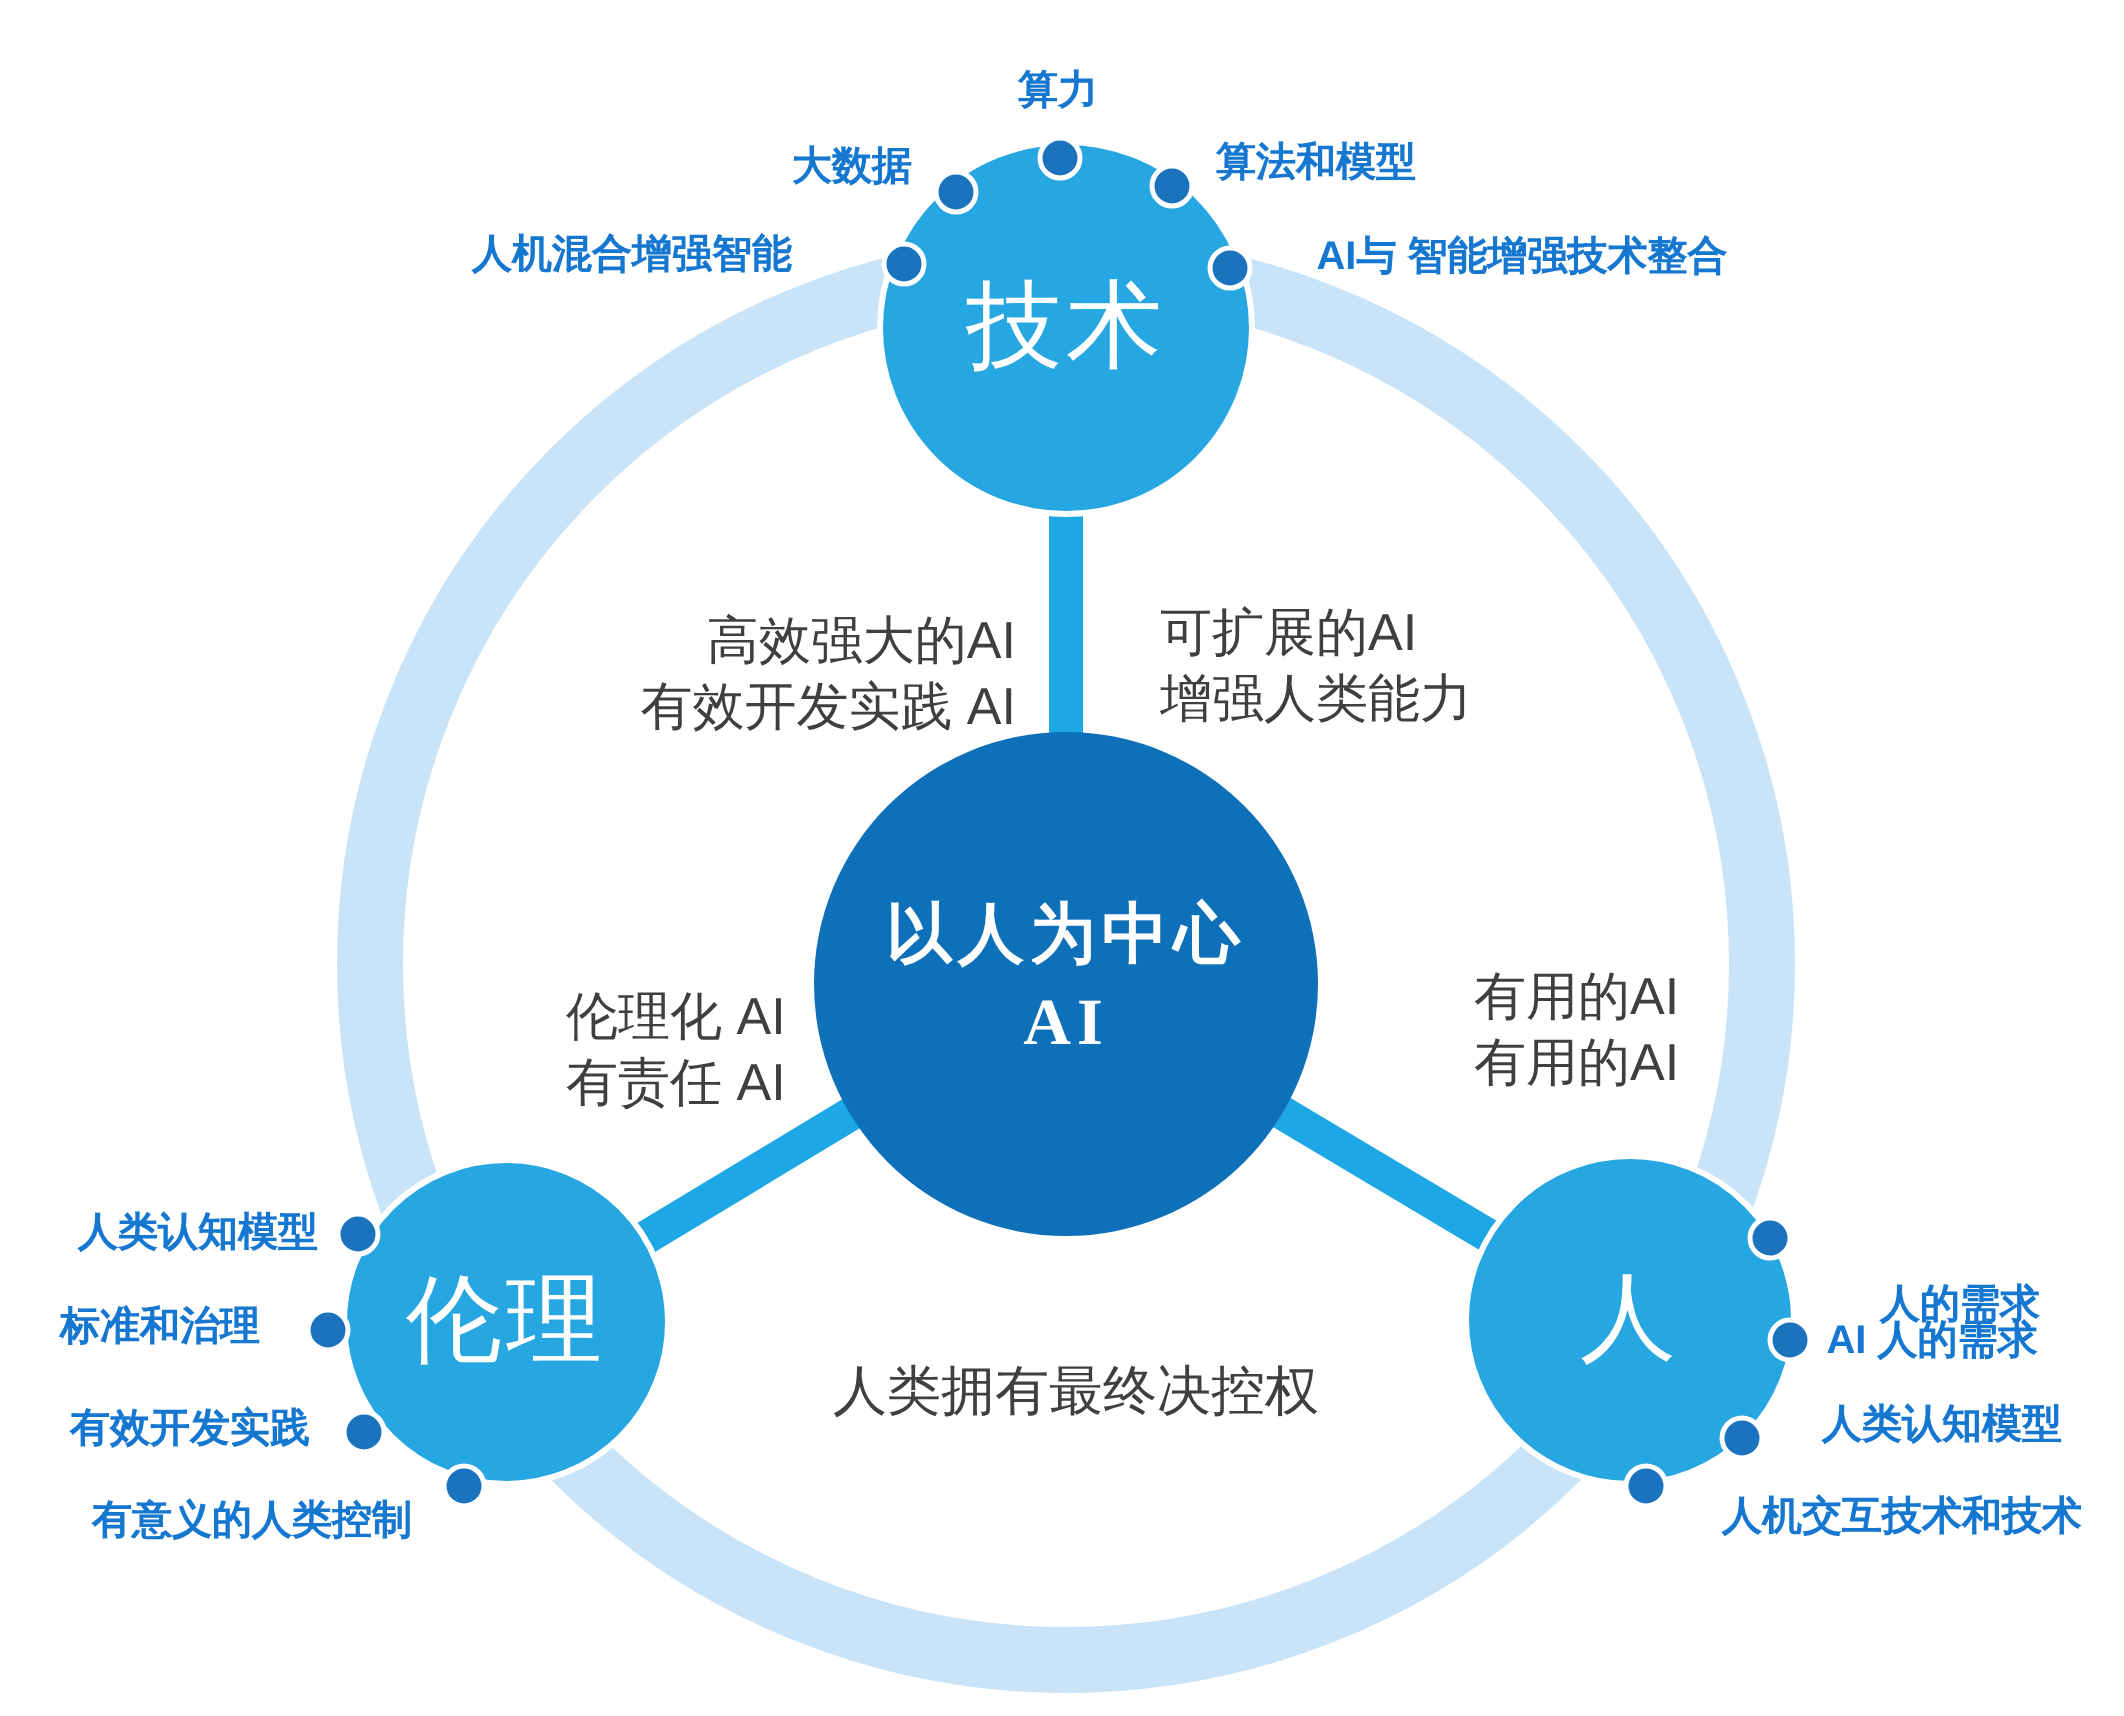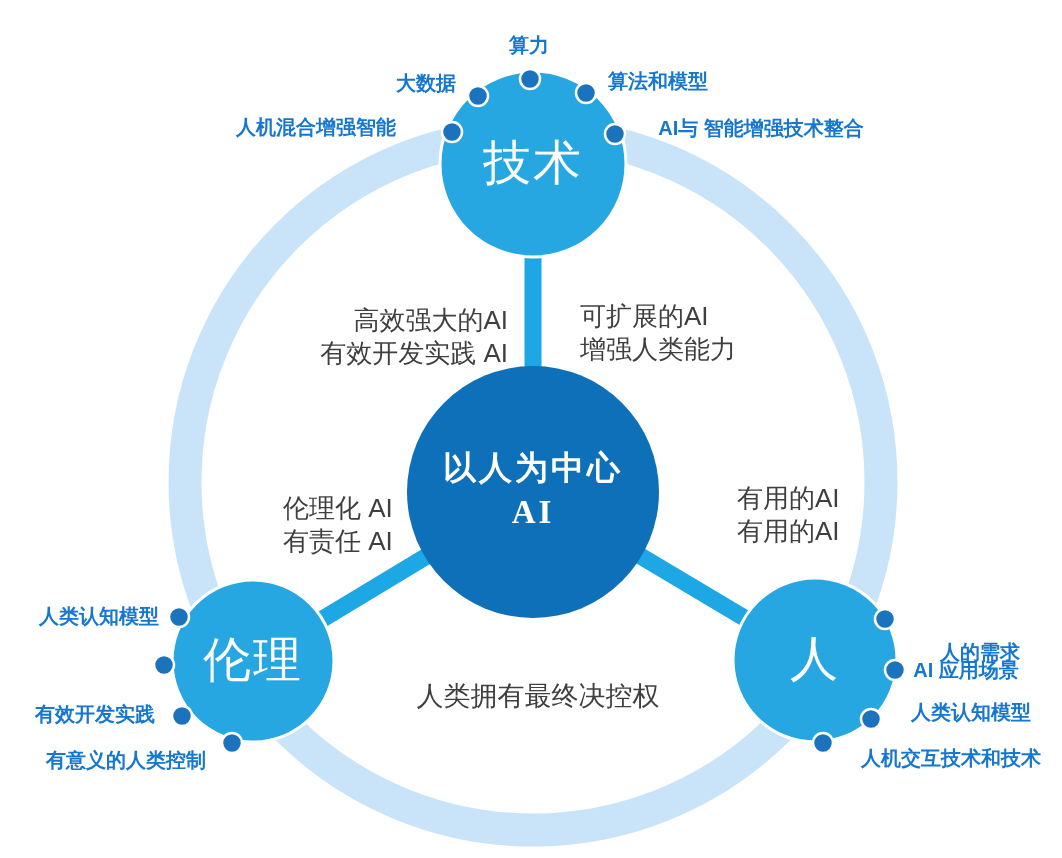--- a/index.html
+++ b/index.html
@@ -114,25 +114,26 @@
     <div>AI</div>
   </div>
 
   <div class="lbl" id="lbl-computing-power">算力</div>
   <div class="lbl" id="lbl-big-data">大数据</div>
   <div class="lbl" id="lbl-algorithms-models">算法和模型</div>
   <div class="lbl" id="lbl-hybrid-intel">人机混合增强智能</div>
   <div class="lbl" id="lbl-ai-integration">AI与 智能增强技术整合</div>
 
   <div class="lbl" id="lbl-interdisciplinary">人类认知模型</div>
+  <div class="lbl" id="lbl-standards">标准和治理</div>
   <div class="lbl" id="lbl-dev-practices">有效开发实践</div>
   <div class="lbl" id="lbl-human-control">有意义的人类控制</div>
 
   <div class="lbl" id="lbl-human-needs">人的需求</div>
-  <div class="lbl" id="lbl-ai-scenarios">AI 应用场景</div>
+  <div class="lbl" id="lbl-ai-scenarios">AI 人的需求</div>
   <div class="lbl" id="lbl-cognitive-models">人类认知模型</div>
   <div class="lbl" id="lbl-hci-tech">人机交互技术和技术</div>
 
   <div class="graylbl" id="edge-tech-left">
     <div>高效强大的AI</div>
     <div>有效开发实践 AI</div>
   </div>
   <div class="graylbl" id="edge-tech-right">
     <div>可扩展的AI</div>
     <div>增强人类能力</div>

